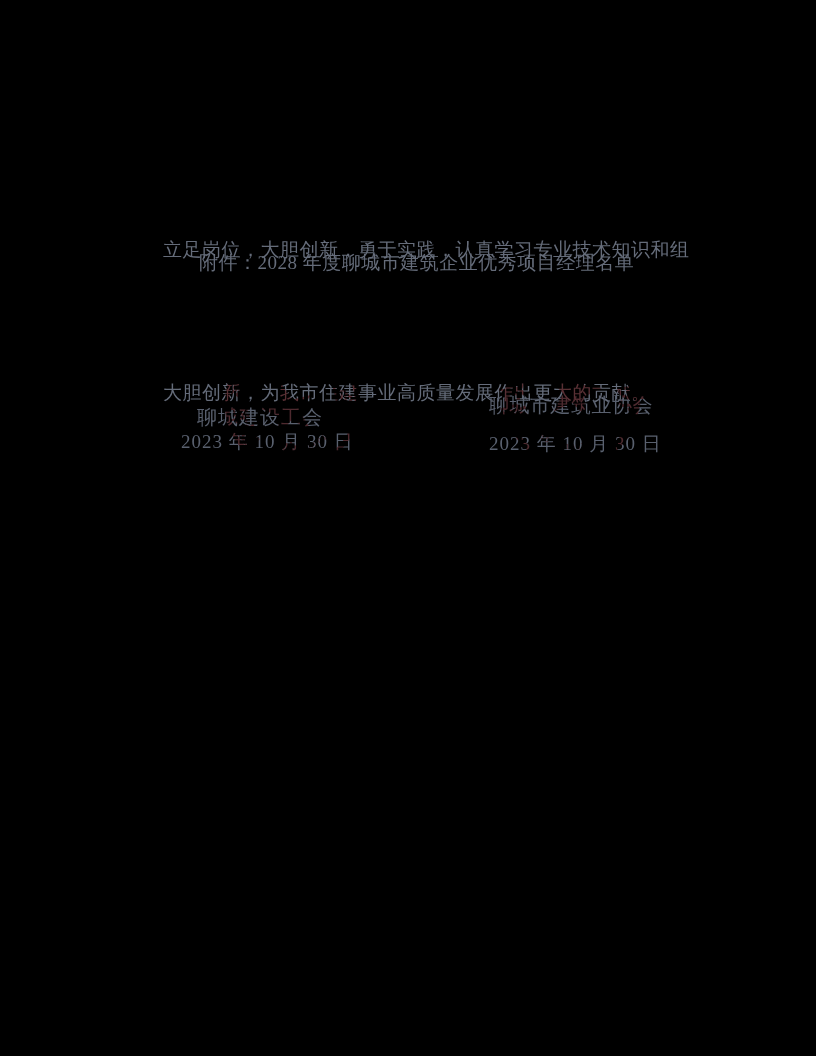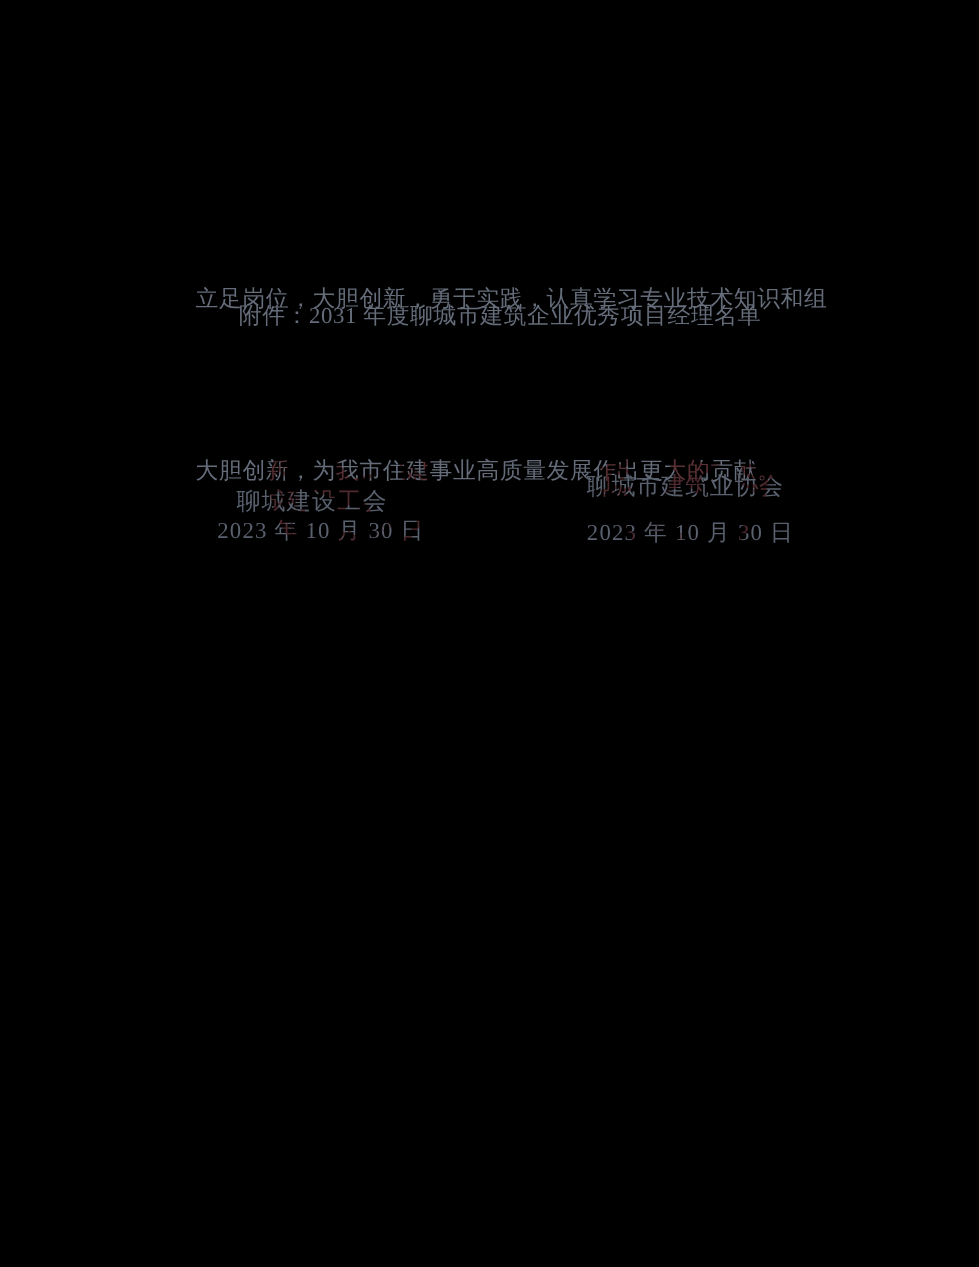--- a/index.html
+++ b/index.html
@@ -50,21 +50,21 @@
 </head>
 <body>
 
 <div class="page" style="--ink: #656c7a; --ink-dark: #59606e;">
 
   <div class="doc-text para">
     <div>立足岗位，大胆创新，勇于实践，认真学习专业技术知识和组</div>
     <div>大胆创新，为我市住建事业高质量发展作出更大的贡献。</div>
   </div>
 
-  <div class="doc-text attachment">附件：2031 年度聊城市建筑企业优秀项目经理名单</div>
+  <div class="doc-text attachment">附件：2028 年度聊城市建筑企业优秀项目经理名单</div>
 
   <div class="doc-text sig sig-name-left">聊城建设工会</div>
   <div class="doc-text sig sig-date-left">2023 年 10 月 30 日</div>
 
   <div class="doc-text sig sig-name-right">聊城市建筑业协会</div>
   <div class="doc-text sig sig-date-right">2023 年 10 月 30 日</div>
 
   <svg class="seal seal-left" width="150" height="150" viewBox="-75 -75 150 150" style="color: rgb(217, 80, 76);">
     <circle class="ring" r="65" stroke-width="4.5"></circle>
     <g transform="rotate(-20)">

